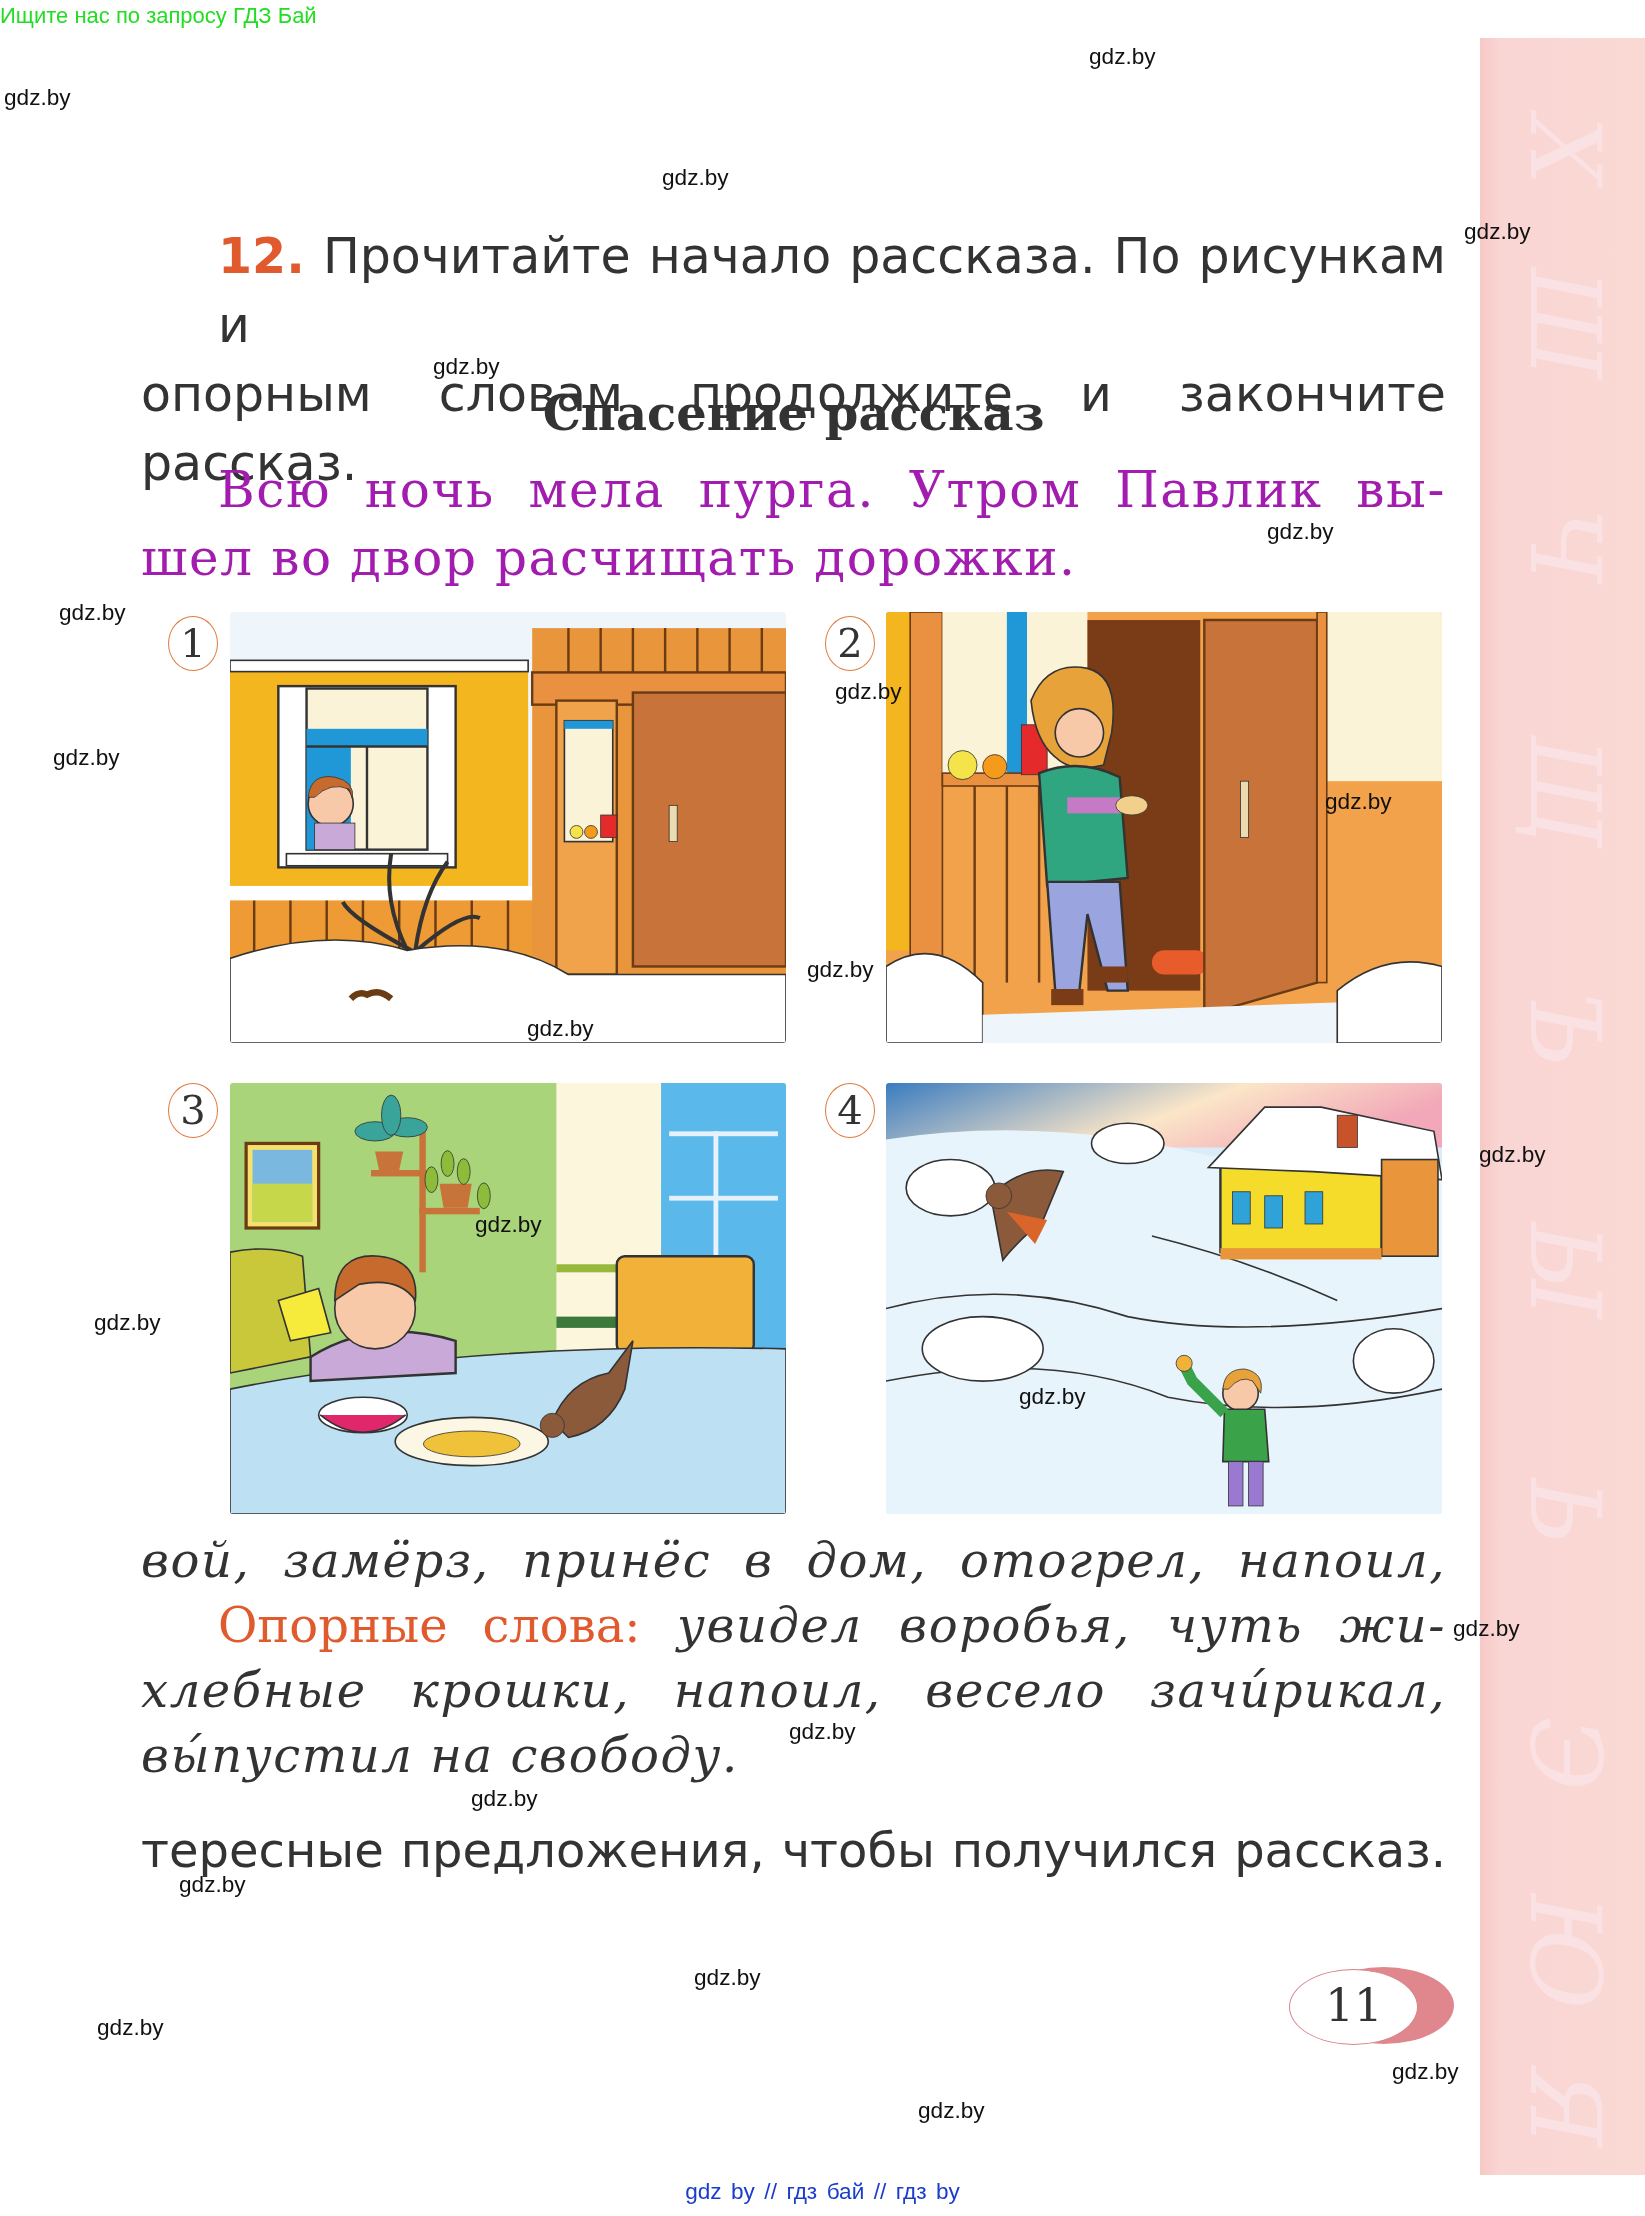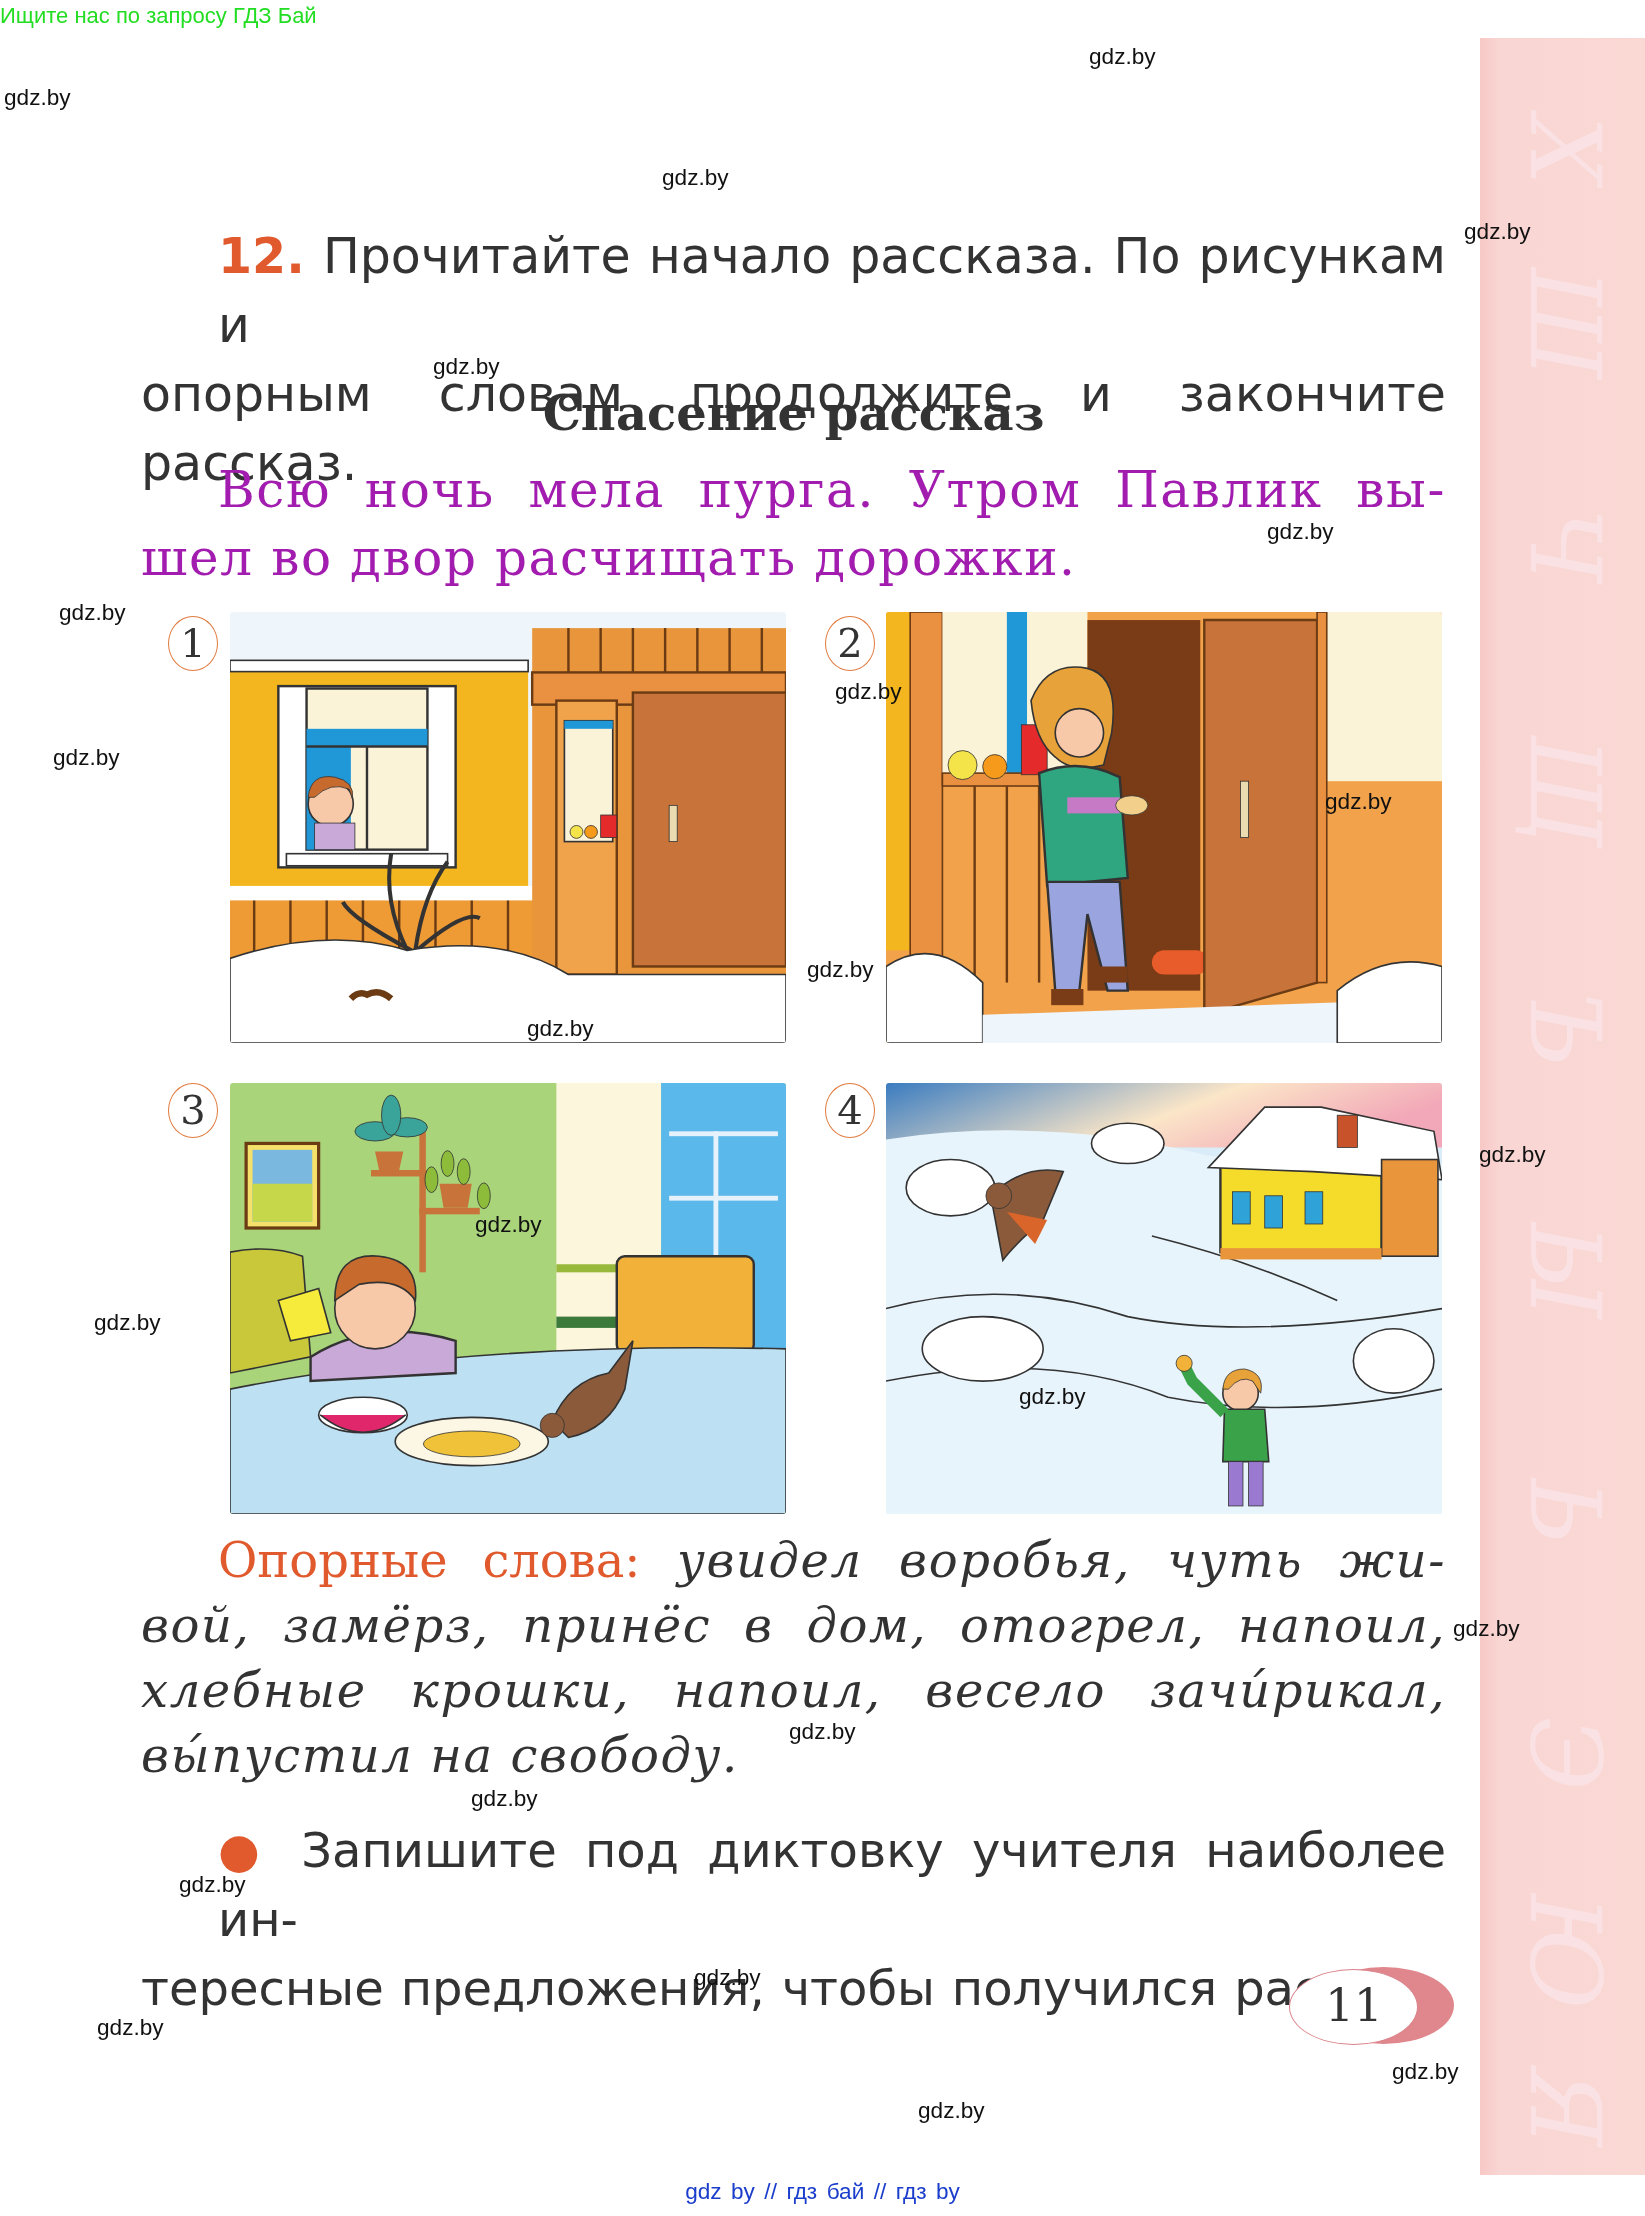--- a/index.html
+++ b/index.html
@@ -246,34 +246,30 @@
     <path d="M418,380 Q420,355 445,355 Q470,360 465,385 L455,370 Q440,362 425,380 Z" fill="#e7a23a" stroke="#333"></path>
     <path d="M420,405 L470,405 L475,470 L418,470 Z" fill="#3aa34a" stroke="#333" stroke-width="2"></path>
     <path d="M420,410 L380,370 L370,350" stroke="#3aa34a" stroke-width="14" fill="none"></path>
     <circle cx="370" cy="348" r="10" fill="#f2b23a" stroke="#333"></circle>
     <rect x="425" y="470" width="18" height="55" fill="#9a7ad0" stroke="#333"></rect>
       <rect x="450" y="470" width="18" height="55" fill="#9a7ad0" stroke="#333"></rect>
   </svg>
 </div>
 
 <div class="abs ref" style="top:1528px;">
+  <div class="line-right">вой, замёрз, принёс в дом, отогрел, напоил,</div>
   <div class="line-right" style="padding-left:77px;">
     <span class="label">Опорные слова:</span>
     <span>увидел воробья, чуть жи-</span>
   </div>
-  <div class="line-right">вой, замёрз, принёс в дом, отогрел, напоил,</div>
   <div class="line-right">хлебные крошки, напоил, весело зачи́рикал,</div>
   <div>вы́пустил на свободу.</div>
 </div>
 
 <div class="abs bullet" style="top:1816px;">
-  <div class="line-right" style="padding-left:77px;">
-    <span class="dot">●</span>
-    <span>Запишите под диктовку учителя наиболее ин-</span>
-  </div>
   <div class="line-right">тересные предложения, чтобы получился рассказ.</div>
 </div>
 
 <div class="abs page-num">
   <div class="shadow"></div>
   <div class="inner"></div>
   <div class="txt">11</div>
 </div>
 
 <div class="wm" style="left:1089px; top:44px;">gdz.by</div>

